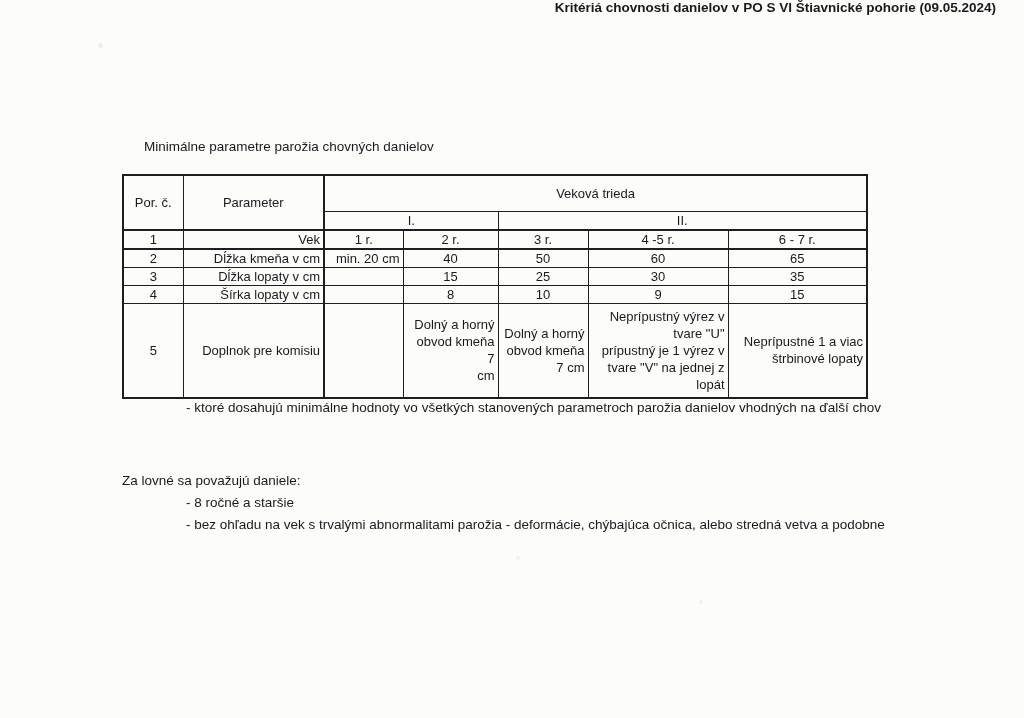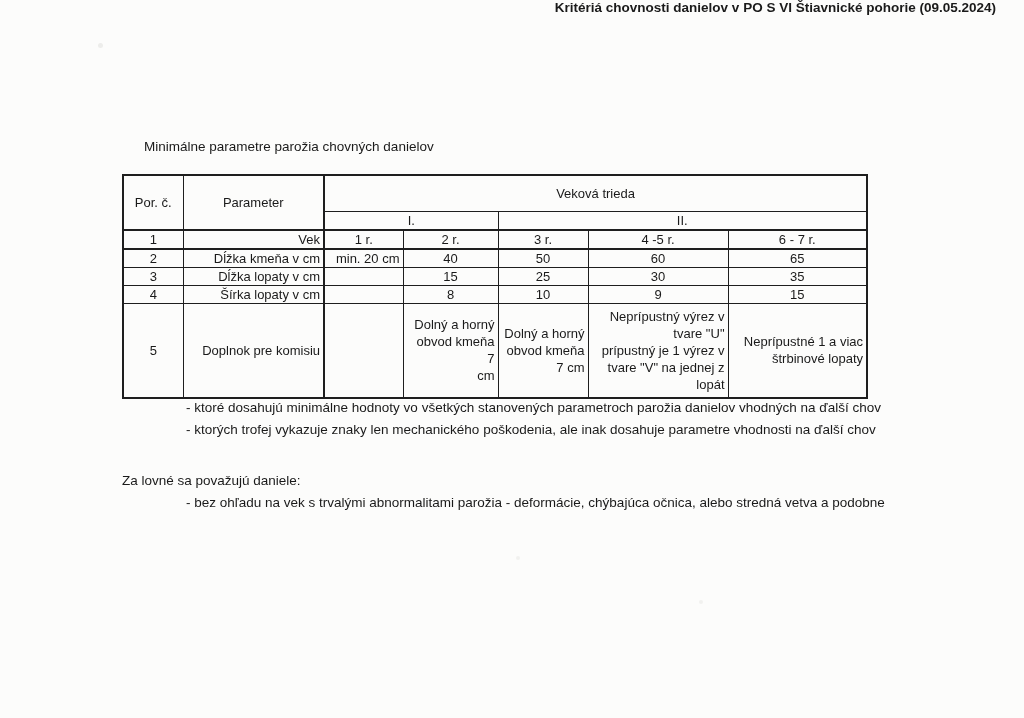--- a/index.html
+++ b/index.html
@@ -134,23 +134,23 @@
 tvare "V" na jednej z
 lopát</td>
       <td class="l pre">Neprípustné 1 a viac
 štrbinové lopaty</td>
     </tr>
   </tbody>
 </table>
 
 <div class="sect" style="top:397px;">
   <div class="item">- ktoré dosahujú minimálne hodnoty vo všetkých stanovených parametroch parožia danielov vhodných na ďalší chov</div>
-  <div class="item">- ktorých trofej vykazuje znaky len mechanického poškodenia, ale inak dosahuje parametre vhodnosti na ďalší chov</div>
 </div>
 
 <div class="sect" style="top:470px;">
   <div class="heading">Za lovné sa považujú daniele:</div>
+  <div class="item">- 8 ročné a staršie</div>
   <div class="item">- bez ohľadu na vek s trvalými abnormalitami parožia - deformácie, chýbajúca očnica, alebo stredná vetva a podobne</div>
 </div>
 
 <div class="speck s1"></div>
 <div class="speck s2"></div>
 <div class="speck s3"></div>
 
 </body></html>

